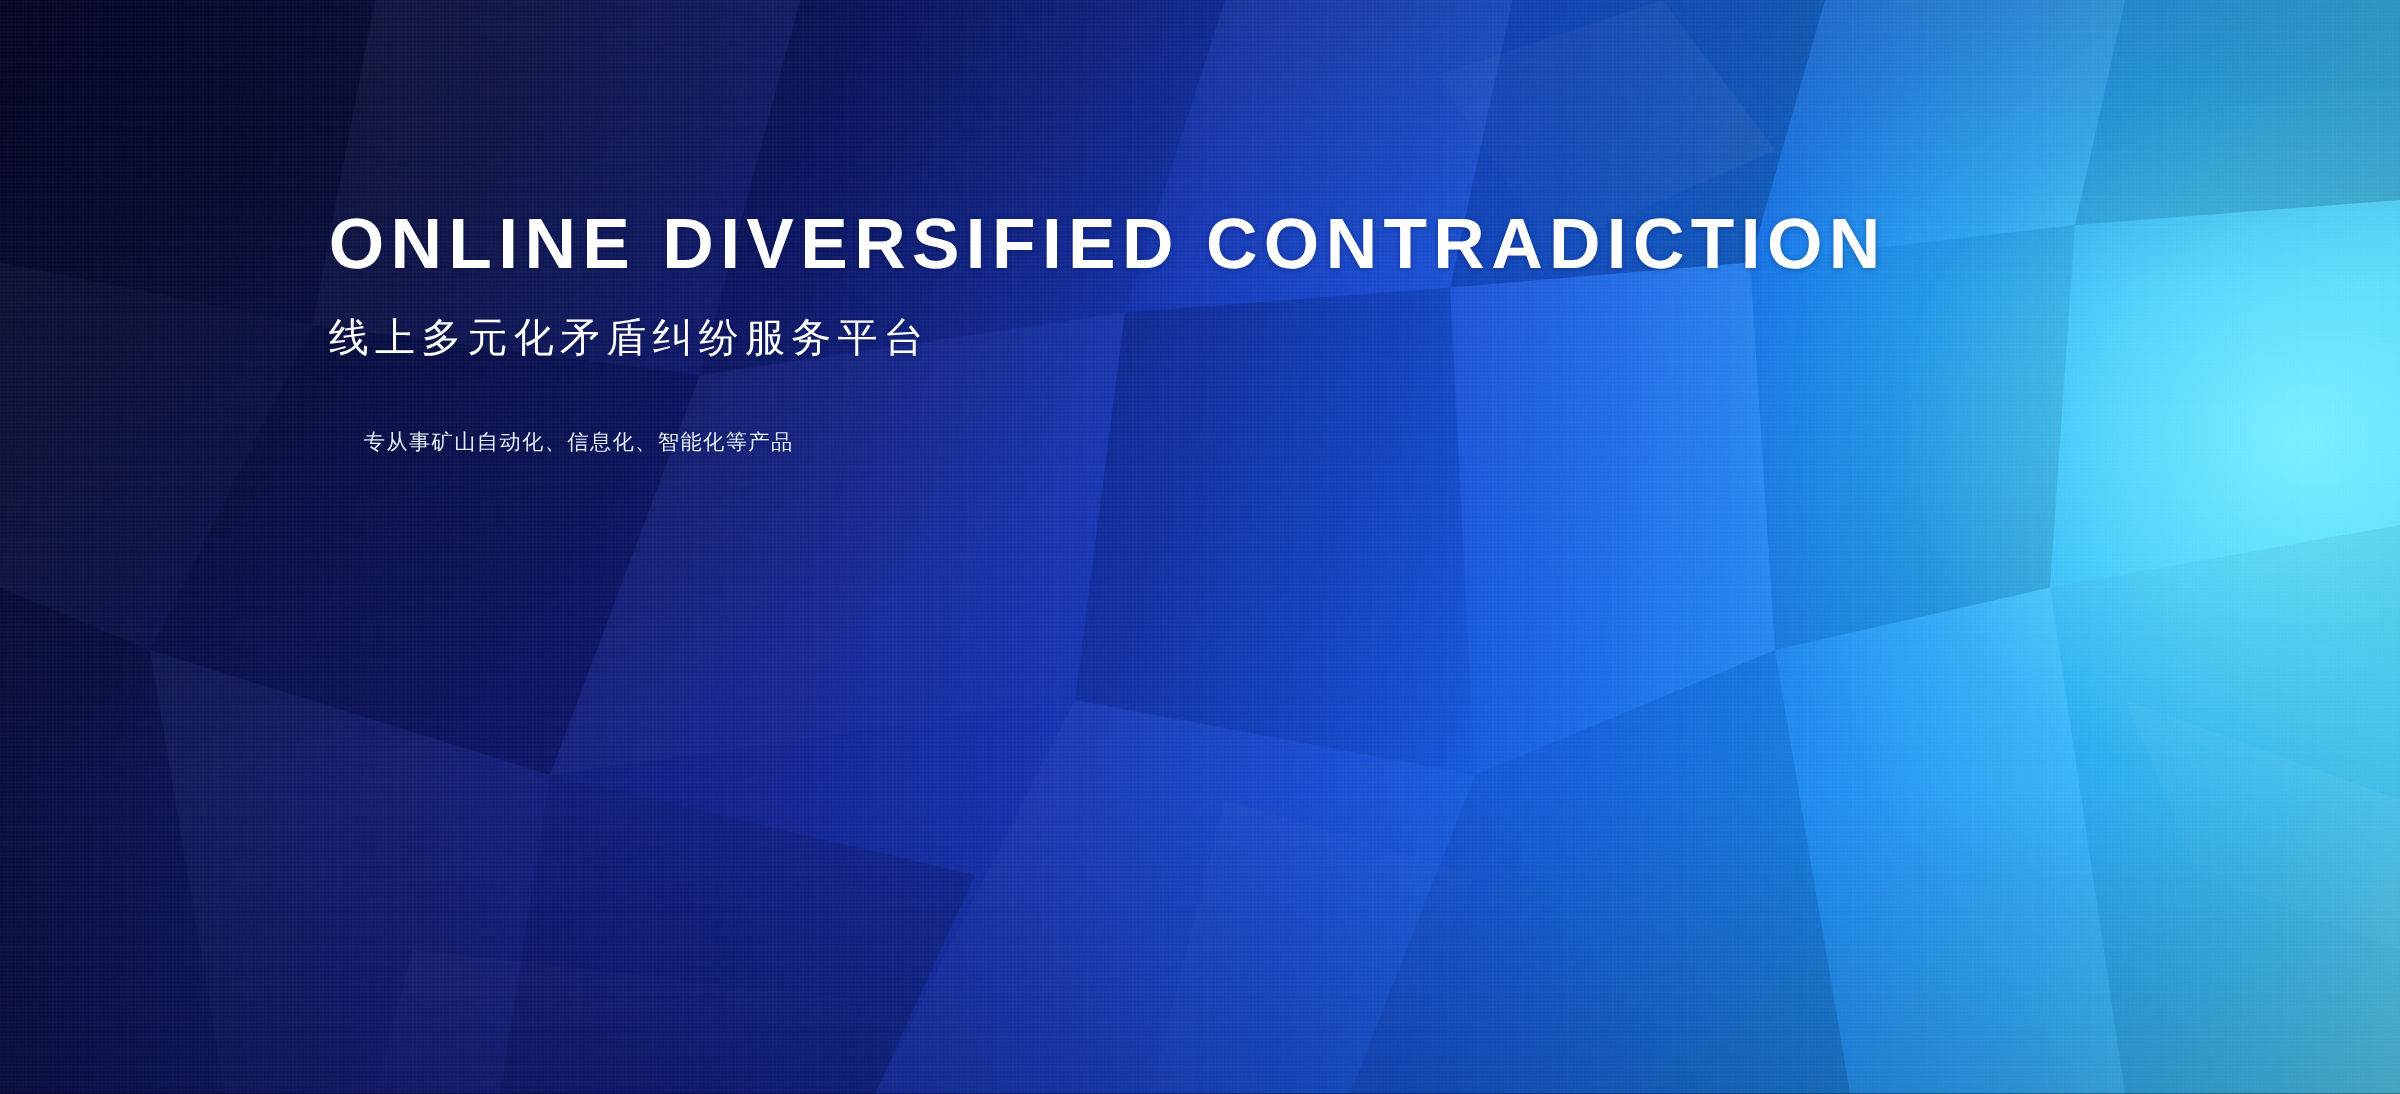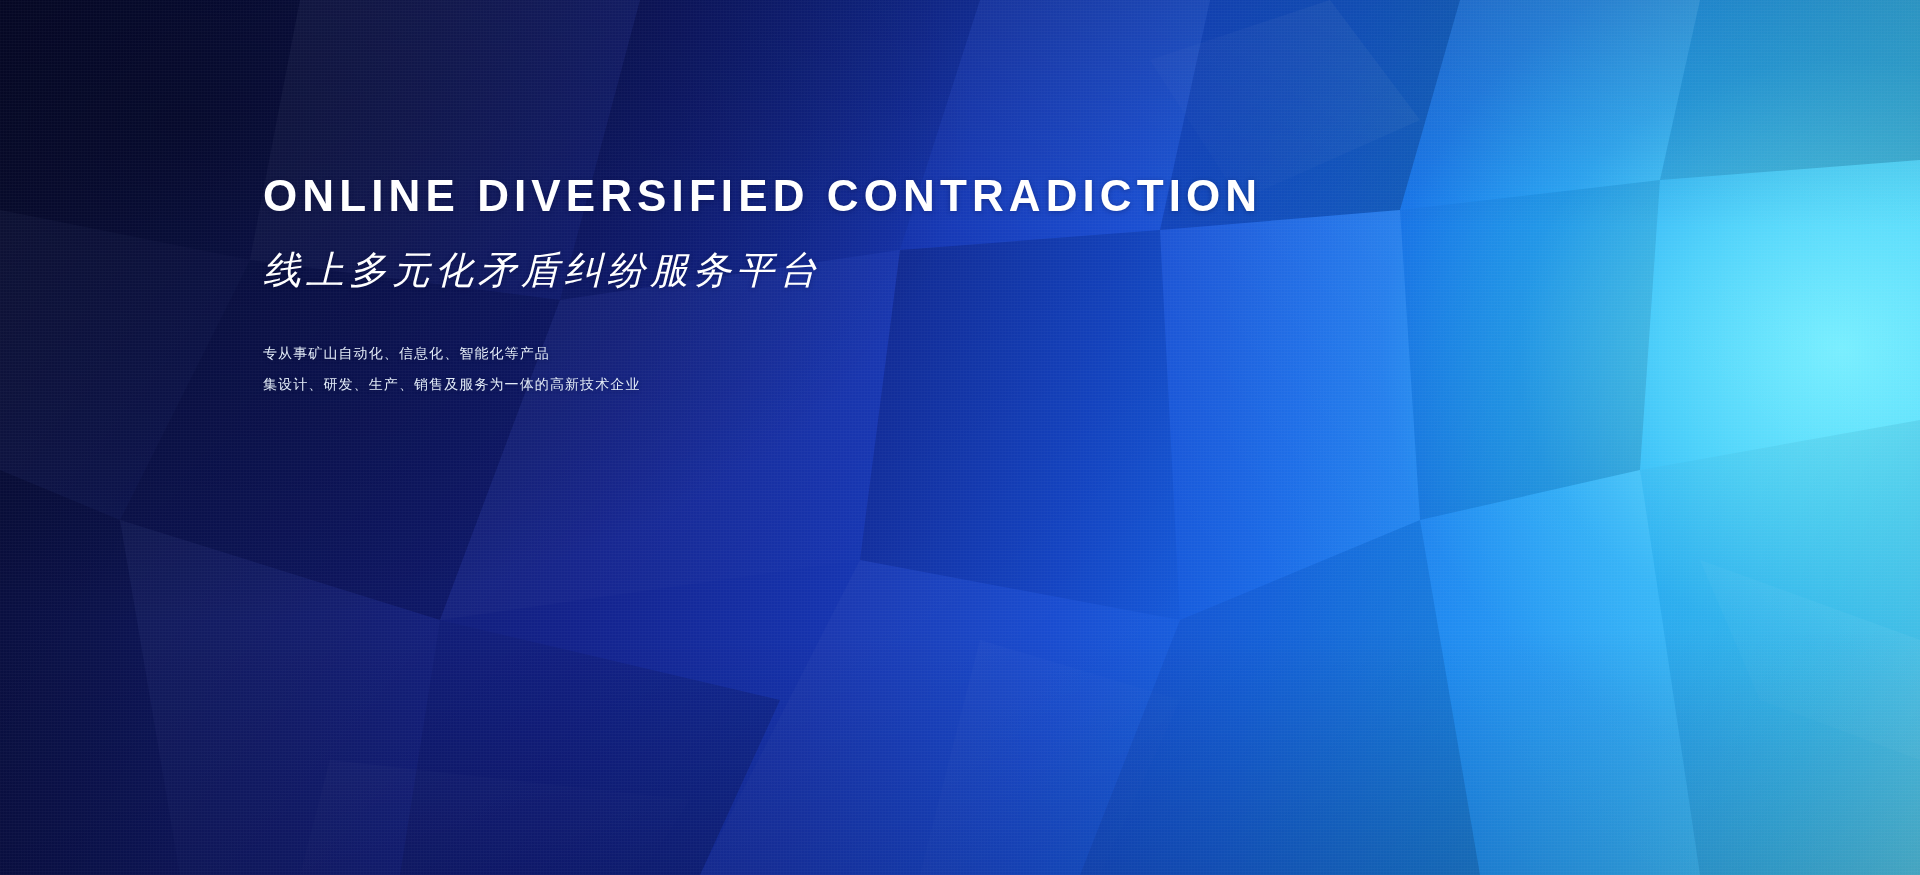--- a/index.html
+++ b/index.html
@@ -59,49 +59,49 @@
       repeating-linear-gradient(90deg, rgba(255,255,255,0.35) 0px, rgba(255,255,255,0.35) 1px, rgba(0,0,0,0) 1px, rgba(0,0,0,0) 3px);
   }
   #content {
     position: absolute;
     left: 263px;
     top: 168px;
     width: 1200px;
   }
   .headline {
     color: #ffffff;
-    font-size: 44px;
+    font-size: 57px;
     font-weight: 700;
     letter-spacing: 5.1px;
     line-height: 55px;
     white-space: nowrap;
     text-shadow: 0 1px 5px rgba(0,10,50,0.30);
   }
   .headline-cn {
     color: #ffffff;
-    font-size: 38px;
+    font-size: 32px;
     font-weight: 400;
     letter-spacing: 5px;
     line-height: 54px;
     margin-top: 20px;
     white-space: nowrap;
     text-shadow: 0 1px 5px rgba(0,10,50,0.30);
-    font-style: italic;
   }
   .desc {
     margin-top: 41px;
   }
   .desc-line {
     color: #e3ecf8;
-    font-size: 14px;
+    font-size: 17px;
     font-weight: 400;
     letter-spacing: 1.1px;
     line-height: 31px;
     white-space: nowrap;
     text-shadow: 0 1px 4px rgba(0,10,50,0.35);
+    margin-left: 28px;
   }
 </style>
 </head>
 <body>
 
 <div id="banner">
 
   <svg id="poly-layer" viewBox="0 0 1920 875" preserveAspectRatio="none" xmlns="http://www.w3.org/2000/svg">
     <defs>
       <linearGradient id="fl" x1="0" y1="0" x2="1" y2="1">
@@ -151,17 +151,16 @@
   </svg>
 
   <div id="vignette"></div>
   <div id="noise"></div>
 
   <div id="content">
     <div class="headline">ONLINE DIVERSIFIED CONTRADICTION</div>
     <div class="headline-cn">线上多元化矛盾纠纷服务平台</div>
     <div class="desc">
       <div class="desc-line">专从事矿山自动化、信息化、智能化等产品</div>
-      <div class="desc-line">集设计、研发、生产、销售及服务为一体的高新技术企业</div>
     </div>
   </div>
 
 </div>
 
 </body></html>

